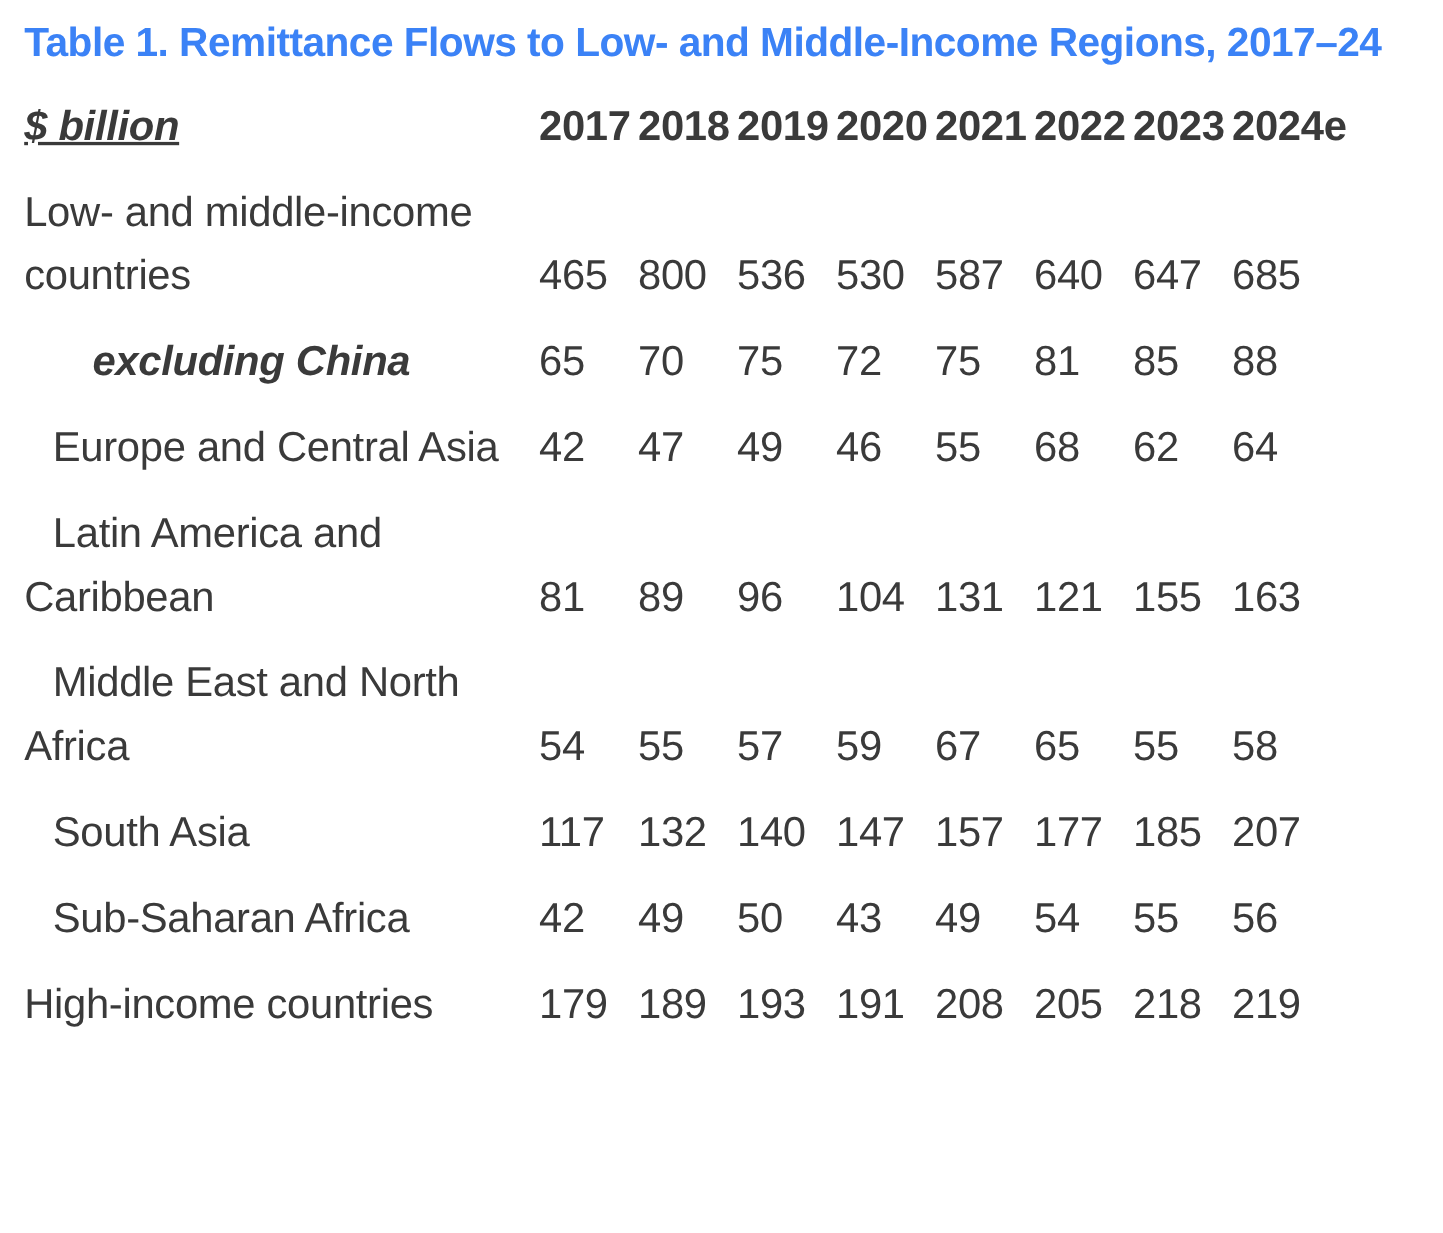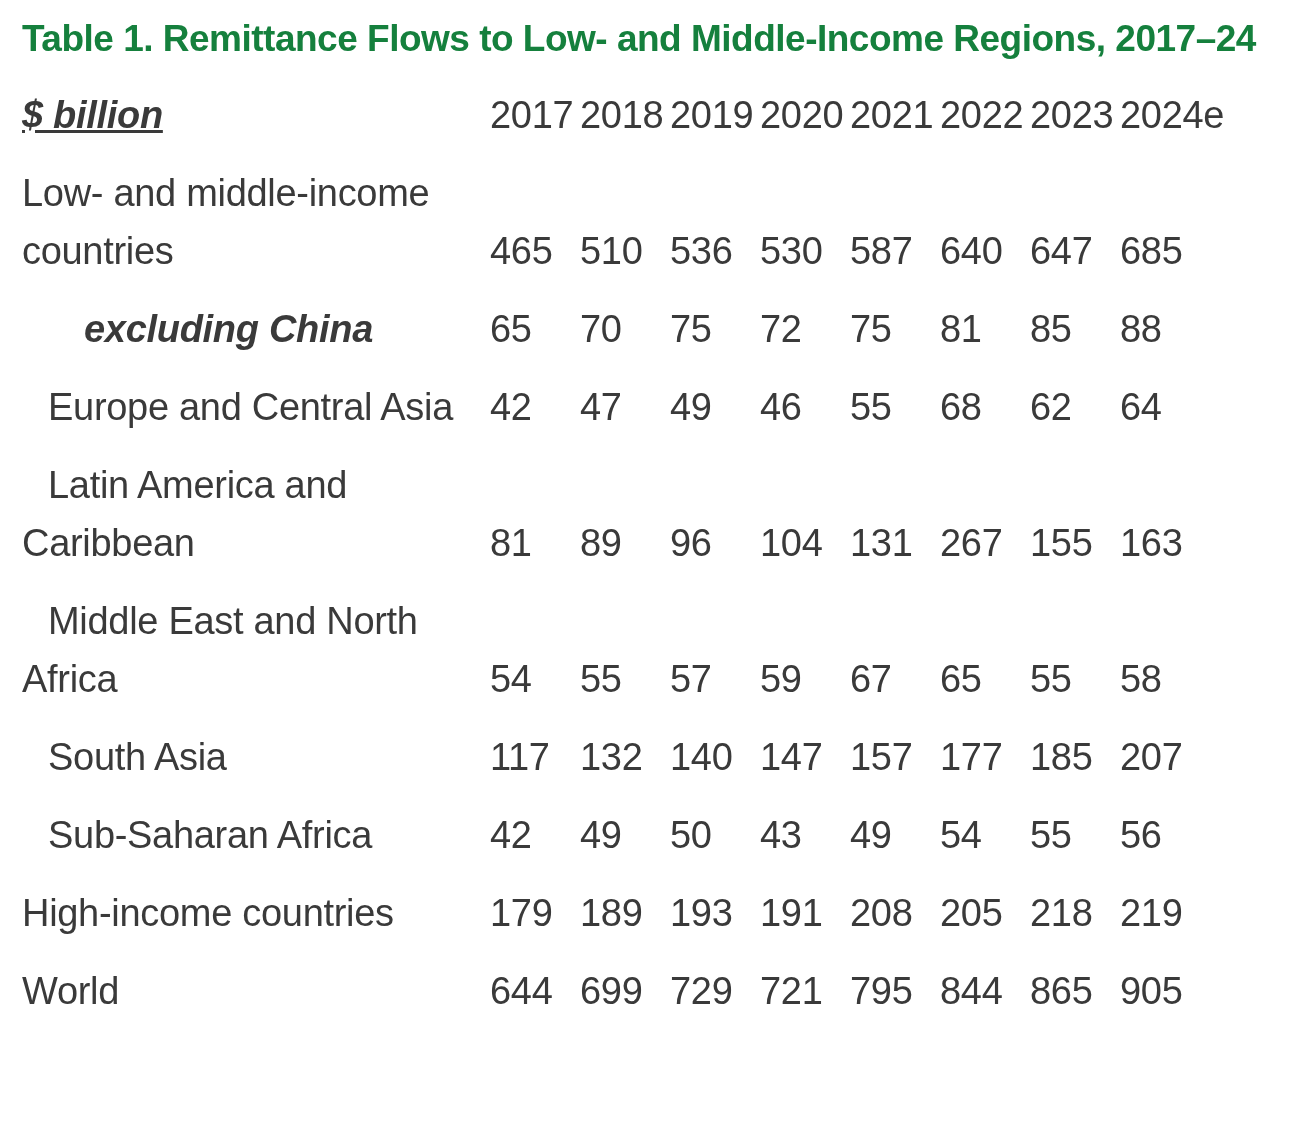--- a/index.html
+++ b/index.html
@@ -11,41 +11,41 @@
     overflow: hidden;
   }
   .page { padding: 6px 20px 0 22px; }
   .title {
     font-size: 37px;
     font-weight: 700;
     line-height: 50px;
     letter-spacing: -0.5px;
     white-space: nowrap;
     margin: 8px 0 12px 0;
-    color: #15803d;
+    color: #3b82f6;
   }
   table.remit {
     border-collapse: collapse;
     table-layout: fixed;
     width: 1208px;
   }
   col.c-label { width: 468px; }
   col.c-year  { width: 90px;  }
   col.c-year-last { width: 112px; }
   th, td {
     font-size: 38px;
     line-height: 58px;
     letter-spacing: -0.3px;
     font-weight: 400;
     text-align: left;
     vertical-align: bottom;
     padding: 10px 0;
     color: #3a3a3a;
   }
-  thead th { font-weight: 400; }
+  thead th { font-weight: 700; }
   th.unit { font-style: italic; font-weight: 700; text-decoration: underline; }
   tr.bold th, tr.bold td { font-weight: 400; }
   th.rowlabel { overflow-wrap: normal; }
   .indent-0 { text-indent: 0; }
   .indent-1 { text-indent: 26px; }
   .indent-2 { text-indent: 62px; font-weight: bold; }
   .italic { font-style: italic; }
 </style>
 </head>
 <body>
@@ -77,21 +77,21 @@
           <th class="year">2022</th>
           <th class="year">2023</th>
           <th class="year">2024e</th>
         </tr>
     </thead>
     <tbody id="table-body">
 
     <tr class="bold">
           <th scope="row" class="rowlabel indent-0">Low- and middle-income countries</th>
           <td>465</td>
-          <td>510</td>
+          <td>800</td>
           <td>536</td>
           <td>530</td>
           <td>587</td>
           <td>640</td>
           <td>647</td>
           <td>685</td>
         </tr>
         <tr>
           <th scope="row" class="rowlabel indent-2 italic">excluding China</th>
           <td>65</td>
@@ -114,21 +114,21 @@
           <td>62</td>
           <td>64</td>
         </tr>
         <tr>
           <th scope="row" class="rowlabel indent-1">Latin America and Caribbean</th>
           <td>81</td>
           <td>89</td>
           <td>96</td>
           <td>104</td>
           <td>131</td>
-          <td>267</td>
+          <td>121</td>
           <td>155</td>
           <td>163</td>
         </tr>
         <tr>
           <th scope="row" class="rowlabel indent-1">Middle East and North Africa</th>
           <td>54</td>
           <td>55</td>
           <td>57</td>
           <td>59</td>
           <td>67</td>
@@ -162,26 +162,15 @@
           <th scope="row" class="rowlabel indent-0">High-income countries</th>
           <td>179</td>
           <td>189</td>
           <td>193</td>
           <td>191</td>
           <td>208</td>
           <td>205</td>
           <td>218</td>
           <td>219</td>
         </tr>
-        <tr class="bold">
-          <th scope="row" class="rowlabel indent-0">World</th>
-          <td>644</td>
-          <td>699</td>
-          <td>729</td>
-          <td>721</td>
-          <td>795</td>
-          <td>844</td>
-          <td>865</td>
-          <td>905</td>
-        </tr>
       </tbody>
   </table>
 </div>
 
 </body></html>

